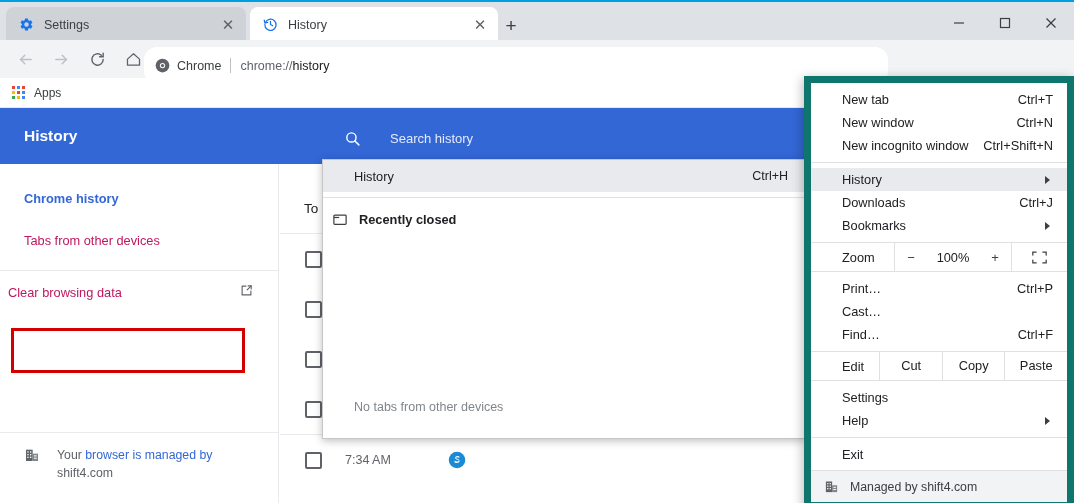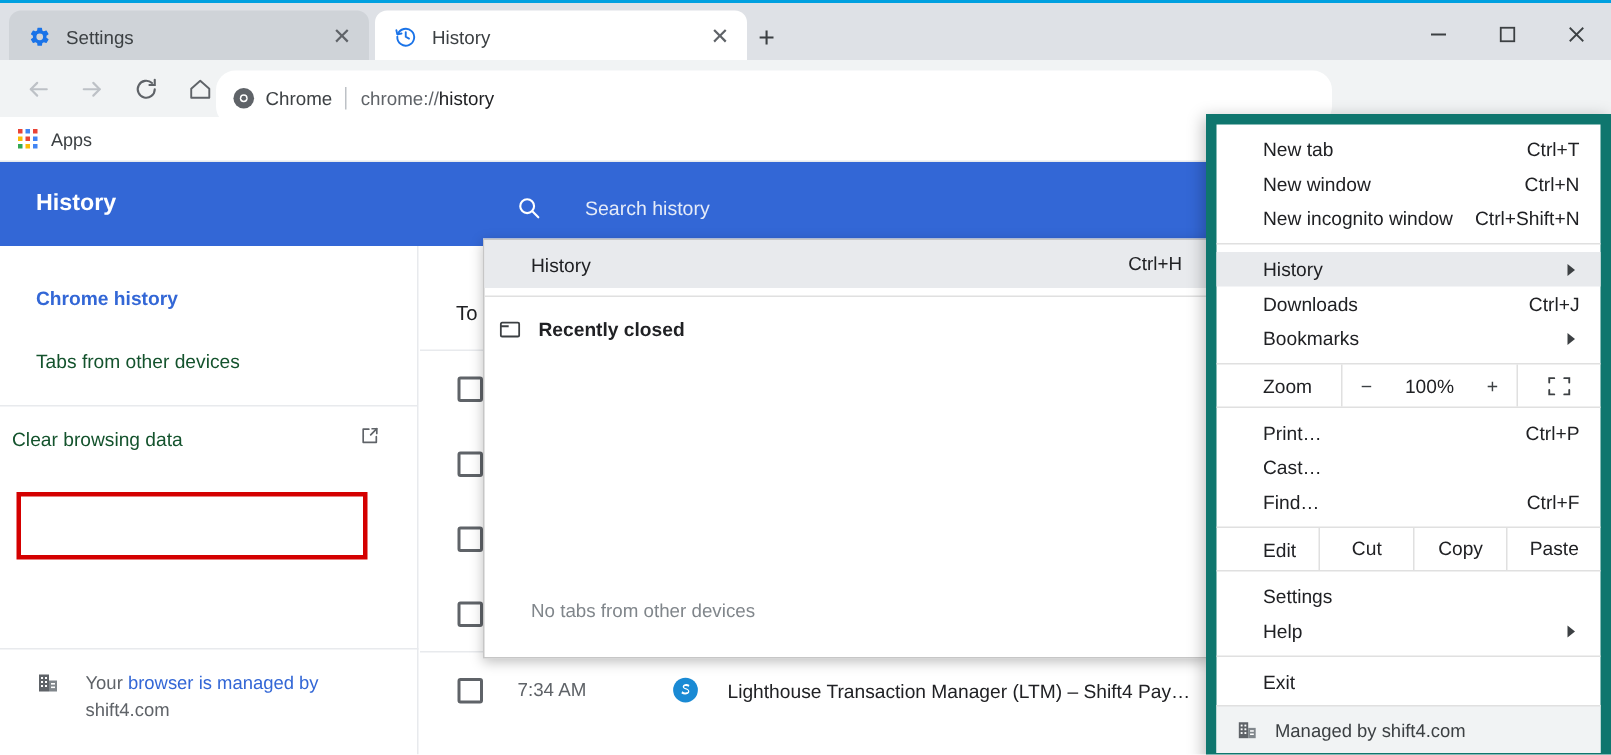--- a/index.html
+++ b/index.html
@@ -92,21 +92,21 @@
   .hdr-title { position: absolute; left: 24px; top: 19px; color: #fff; font-size: 15.5px; font-weight: bold; }
   .searchbox { position: absolute; left: 322px; top: 12px; width: 746px; height: 36px;
                display:flex; align-items:center; }
   .searchbox .sicon { width: 20px; height: 20px; margin-left: 20px; color: #ffffff;
                       display:flex; align-items:center; justify-content:center; }
   .searchbox .sph { margin-left: 28px; color: #e5ebf8; font-size: 13px; }
 
   .sidebar { position: absolute; top: 56px; left: 0; width: 279px; height: 339px; background: #fff;
              border-right: 1px solid #e8eaed; }
   .side-item { height: 42px; display: flex; align-items: center; padding: 0 24px;
-               font-size: 12.8px; color: #14532d; }
+               font-size: 12.8px; color: #be185d; }
   .side-item.active { color: #3367d6; font-weight: bold; }
   .side-sep { height: 1px; background: #e8eaed; margin: 9px 0 0 0; }
   .side-item.external { justify-content: space-between; padding-left: 8px; }
   .side-item.external .ext-icon { color: #5f6368; }
   .redbox { position: absolute; left: 11px; top: 164px; width: 234px; height: 45px;
             border: 3px solid #d40000; }
   .managed {
     position: absolute; left: 0; bottom: 0; width: 279px; padding: 14px 24px 20px 24px;
     border-top: 1px solid #e8eaed;
     display: flex; gap: 17px; font-size: 12.3px; color: #5f6368; line-height: 1.45;
@@ -392,21 +392,20 @@
         <div class="hrow-sep"></div>
         <div class="hrow">
           <span class="cbox"></span>
           <span class="htime">7:34 AM</span>
           <span class="hfav">
             <svg width="18" height="18" viewBox="0 0 24 24">
                 <circle cx="12" cy="12" r="11" fill="#1a8ad4"></circle>
                 <path fill="#ffffff" d="M15.5 7.5c-1.6-1-4-1.1-5.3.1-1.2 1.1-.7 2.6.7 3.3 1.2.6 2.6.8 3.3 1.5.6.7-.2 1.6-1.3 1.7-1.3.2-2.8-.3-3.9-1.1l-.6 2c1.7 1.1 4.2 1.3 5.8.3 1.5-.9 1.6-2.8.3-3.8-1.1-.9-2.8-1-3.6-1.7-.5-.5 0-1.3 1-1.4 1-.1 2.2.2 3 .7z"></path>
               </svg>
           </span>
-          <span class="htitle">Lighthouse Transaction Manager (LTM) – Shift4 Pay…</span>
         </div>
       </div>
     </div>
 
     <div class="pagescroll">
       <div class="thumb"></div>
     </div>
   </div>
 
   <div class="submenu">

